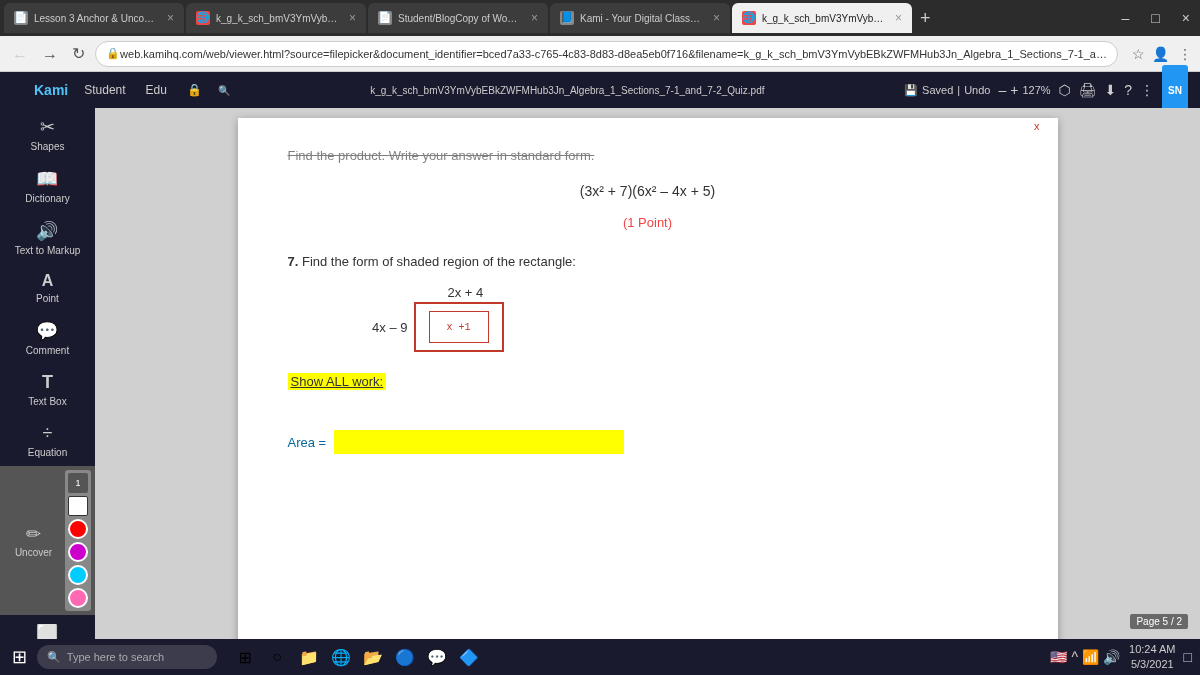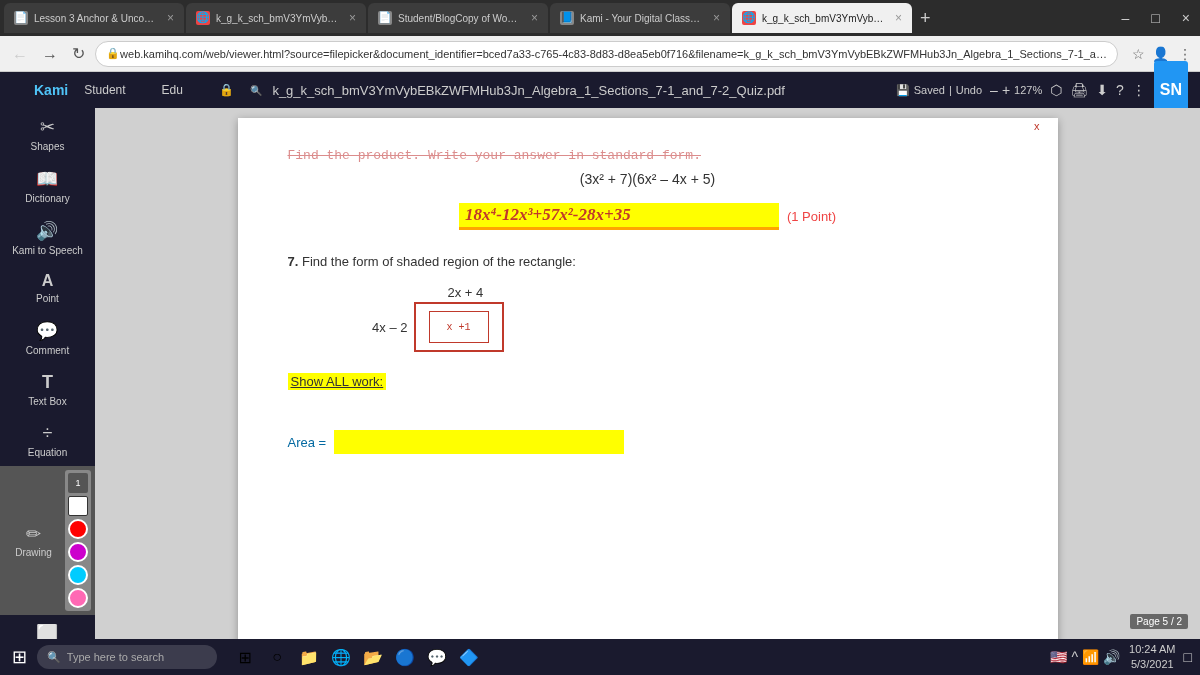--- a/index.html
+++ b/index.html
@@ -16,45 +16,45 @@
     .nav-bar { background: #f0f0f0; display: flex; align-items: center; height: 36px; padding: 0 8px; border-bottom: 1px solid #ccc; gap: 6px; }
     .nav-btn { color: #555; font-size: 16px; cursor: pointer; padding: 0 4px; }
     .nav-btn.disabled { color: #ccc; }
     .address-bar { flex: 1; background: white; border: 1px solid #ccc; border-radius: 16px; height: 26px; display: flex; align-items: center; padding: 0 10px; font-size: 11px; color: #333; overflow: hidden; }
     .address-icons { display: flex; gap: 8px; margin-left: 8px; }
     .addr-icon { color: #666; font-size: 14px; cursor: pointer; }
 
     
     .kami-toolbar { background: #1a1a2e; display: flex; align-items: center; height: 36px; padding: 0 12px; gap: 10px; }
     .kami-logo { color: #4fc3f7; font-weight: bold; font-size: 14px; padding-left: 22px; }
-    .kami-nav { display: flex; gap: 24px; }
+    .kami-nav { display: flex; gap: 8px; }
     .kami-nav-item { color: #ccc; font-size: 12px; cursor: pointer; padding: 2px 6px; border-radius: 3px; }
-    .kami-filename { color: #ccc; font-size: 13px; flex: 1; overflow: hidden; white-space: nowrap; text-overflow: ellipsis; }
+    .kami-filename { color: #ccc; font-size: 10px; flex: 1; overflow: hidden; white-space: nowrap; text-overflow: ellipsis; text-align: center; }
     .kami-actions { display: flex; align-items: center; gap: 8px; margin-left: auto; }
     .saved-btn { color: #ccc; font-size: 11px; display: flex; align-items: center; gap: 4px; }
     .undo-btn { color: #ccc; font-size: 11px; cursor: pointer; }
     .zoom-controls { display: flex; align-items: center; gap: 4px; color: #ccc; font-size: 11px; }
     .zoom-btn { color: #ccc; font-size: 14px; cursor: pointer; }
     .kami-icons { display: flex; gap: 8px; align-items: center; }
     .kami-icon-btn { color: #ccc; font-size: 14px; cursor: pointer; }
-    .avatar { background: #2196f3; color: white; font-size: 16px; font-weight: bold; padding: 20px 6px; border-radius: 3px; }
+    .avatar { background: #2196f3; color: white; font-size: 10px; font-weight: bold; padding: 20px 6px; border-radius: 3px; }
 
     
     .main-layout { display: flex; height: calc(675px - 10px - 36px - 36px - 36px); }
 
     
     .sidebar { background: #1a1a2e; width: 95px; display: flex; flex-direction: column; }
     .sidebar-item { display: flex; flex-direction: column; align-items: center; padding: 8px 4px; cursor: pointer; color: #ccc; font-size: 10px; gap: 3px; }
     .sidebar-icon { font-size: 18px; color: #ccc; }
     .sidebar-item.drawing-active { background: #444; }
 
     
     .content-area { flex: 1; background: #d0d0d0; overflow-y: auto; display: flex; justify-content: center; padding: 10px; }
     .pdf-page { background: white; width: 820px; min-height: 550px; padding: 30px 50px; box-shadow: 0 2px 8px rgba(0,0,0,0.3); position: relative; }
-    .question-expression { font-size: 14px; color: #333; margin-bottom: 16px; text-align: center; }
+    .question-expression { font-size: 14px; color: #333; margin-bottom: 16px; text-align: center; margin-top: 20px; }
 
     .answer-line-container { display: flex; align-items: center; justify-content: center; margin-bottom: 24px; gap: 8px; }
     .answer-highlight { background: yellow; padding: 2px 6px; font-size: 16px; font-style: italic; color: #c0392b; font-weight: bold; border-bottom: 3px solid orange; min-width: 320px; display: inline-block; }
     .point-label { font-size: 13px; color: #ef4444; white-space: nowrap; }
 
     .question-7 { margin-bottom: 16px; }
     .question-text { font-size: 13px; color: #333; margin-bottom: 16px; }
     .question-num { font-weight: bold; }
 
     .rectangle-diagram { display: flex; flex-direction: column; align-items: flex-start; margin: 10px 0 10px 60px; }
@@ -174,42 +174,42 @@
     <div class="sidebar-item">
       <span class="sidebar-icon">✂</span>
       <span>Shapes</span>
     </div>
     <div class="sidebar-item">
       <span class="sidebar-icon">📖</span>
       <span>Dictionary</span>
     </div>
     <div class="sidebar-item">
       <span class="sidebar-icon">🔊</span>
-      <span>Kami to Speech</span>
+      <span>Text to Markup</span>
     </div>
     <div class="sidebar-item">
       <span class="sidebar-icon" style="font-weight:bold;font-size:16px;">A</span>
       <span>Point</span>
     </div>
     <div class="sidebar-item">
       <span class="sidebar-icon">💬</span>
       <span>Comment</span>
     </div>
     <div class="sidebar-item">
       <span class="sidebar-icon" style="font-size:18px;font-weight:bold;">T</span>
       <span>Text Box</span>
     </div>
     <div class="sidebar-item">
       <span class="sidebar-icon">÷</span>
       <span>Equation</span>
     </div>
     <div class="sidebar-item drawing-active" style="background:#555;flex-direction:row;gap:2px;padding:4px;">
       <div style="flex:1;display:flex;flex-direction:column;align-items:center;gap:2px;">
         <span class="sidebar-icon">✏</span>
-        <span style="font-size:10px;color:#ccc;">Drawing</span>
+        <span style="font-size:10px;color:#ccc;">Uncover</span>
       </div>
 
       <div style="background:#888;display:flex;flex-direction:column;gap:3px;padding:3px;border-radius:3px;">
         <div style="background:#555;width:20px;height:20px;border-radius:2px;color:white;font-size:9px;display:flex;align-items:center;justify-content:center;cursor:pointer;">1</div>
         <div style="width:20px;height:20px;background:#fff;border-radius:2px;border:1px solid #333;cursor:pointer;"></div>
         <div style="width:20px;height:20px;background:#ff0000;border-radius:50%;border:2px solid white;cursor:pointer;"></div>
         <div style="width:20px;height:20px;background:#cc00cc;border-radius:50%;border:2px solid white;cursor:pointer;"></div>
         <div style="width:20px;height:20px;background:#00ccff;border-radius:50%;border:2px solid white;cursor:pointer;"></div>
         <div style="width:20px;height:20px;background:#ff69b4;border-radius:50%;border:2px solid white;cursor:pointer;"></div>
       </div>
@@ -221,47 +221,44 @@
     <div class="sidebar-item">
       
       
     </div>
 
   </div>
 
   <div class="content-area">
     <div class="pdf-page">
 
-      <div style="margin-bottom:8px;font-size:13px;color:#b91c1c;text-decoration:line-through;opacity:0.5;font-family:Liberation Mono, monospace;">
+      <div style="font-size:13px;color:#000000;text-decoration:line-through;opacity:0.5;">
         <span>Find the product. Write your answer in standard form.</span>
       </div>
       <div class="question-expression">
         <span>(3x² + 7)(6x² – 4x + 5)</span>
       </div>
 
       <div class="answer-line-container">
-        <span class="answer-highlight">
-          <span style="font-family: 'Comic Sans MS', cursive; font-size:17px; font-style:italic; color:#c0392b; font-weight:bold;">18x⁴-12x³+57x²-28x+35</span>
-        </span>
         <span class="point-label">(1 Point)</span>
       </div>
 
       <div class="question-7">
         <p class="question-text">
           <span class="question-num">7.</span>
           <span>Find the form of shaded region of the rectangle:</span>
         </p>
 
         <div class="rectangle-diagram">
           <div class="top-label">
             <span>2x + 4</span>
           </div>
           <div class="rect-row">
             <span class="left-label">
-              <span>4x – 2</span>
+              <span>4x – 9</span>
             </span>
             <div class="rect-box">
               <div class="inner-box">
                 <span style="font-size:10px;position:relative;font-family:Liberation Mono, monospace;">
                   <span>x +1</span>
                 </span>
                 <span style="font-size:11px;position:absolute;top:2px;right:18px;color:#c0392b;">x</span>
               </div>
             </div>
           </div>

